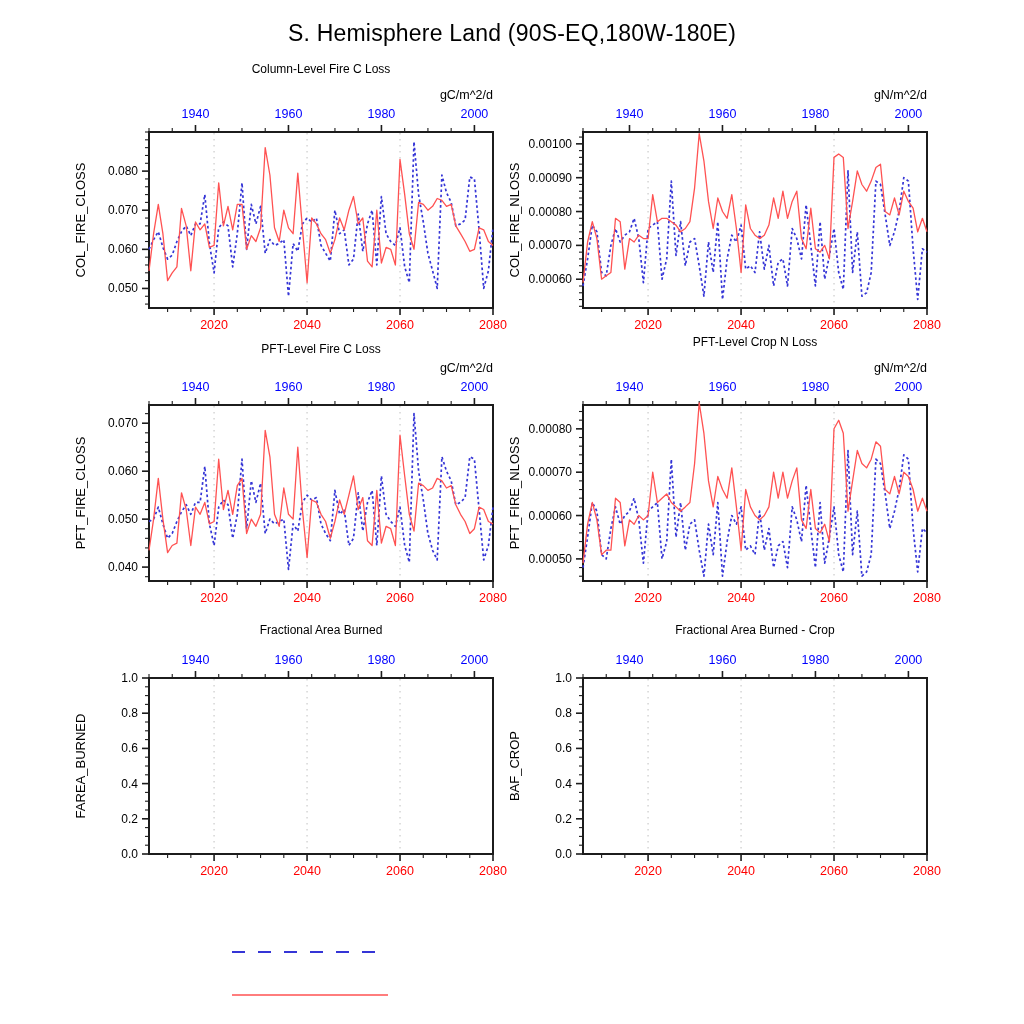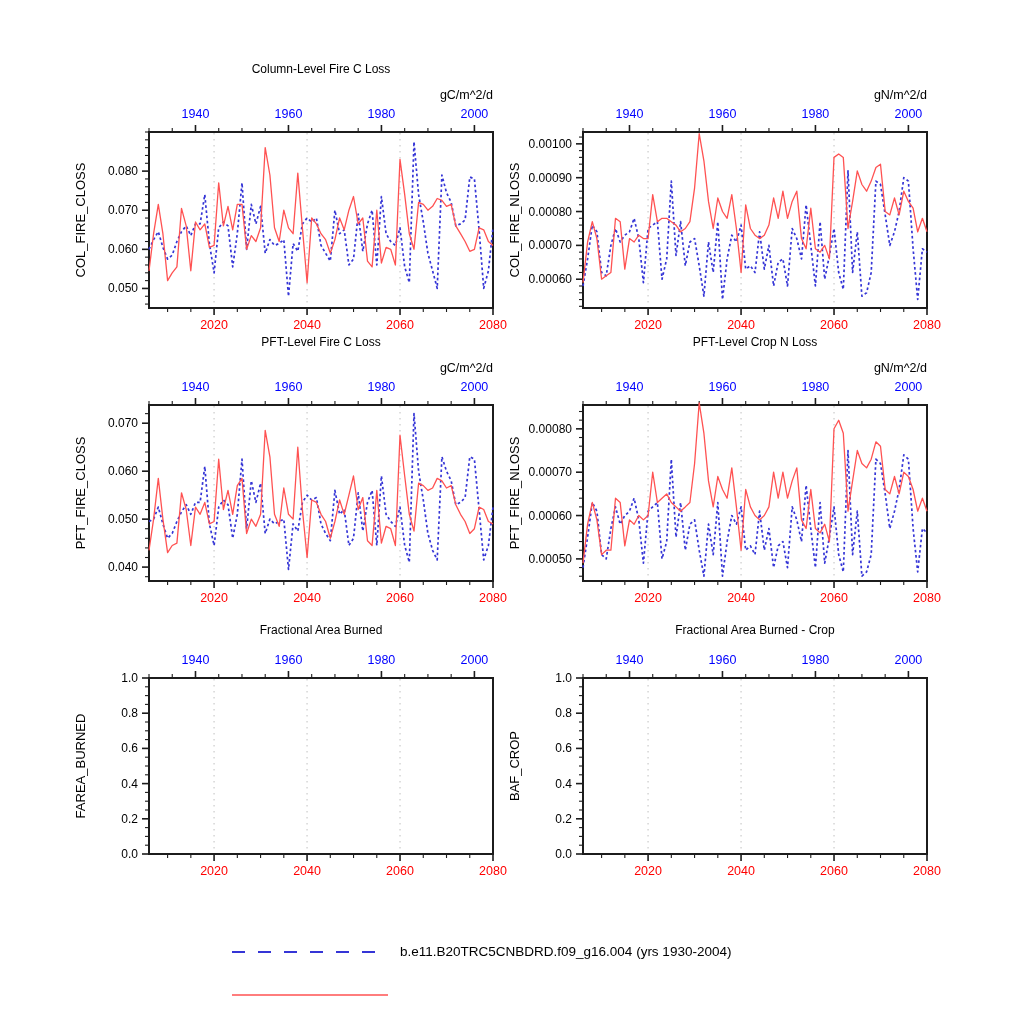--- a/index.html
+++ b/index.html
@@ -448,44 +448,44 @@
         <line x1="579" y1="739.6" x2="583" y2="739.6" stroke="#1c1c1c" stroke-width="1.1"></line>
         <line x1="579" y1="730.8" x2="583" y2="730.8" stroke="#1c1c1c" stroke-width="1.1"></line>
         <line x1="579" y1="722" x2="583" y2="722" stroke="#1c1c1c" stroke-width="1.1"></line>
         <line x1="579" y1="704.4" x2="583" y2="704.4" stroke="#1c1c1c" stroke-width="1.1"></line>
         <line x1="579" y1="695.6" x2="583" y2="695.6" stroke="#1c1c1c" stroke-width="1.1"></line>
         <line x1="579" y1="686.8" x2="583" y2="686.8" stroke="#1c1c1c" stroke-width="1.1"></line>
         <rect x="583" y="678" width="344" height="176" fill="none" stroke="#1c1c1c" stroke-width="2"></rect>
       </g>
     </svg>
 
+  <div class="main-title">S. Hemisphere Land (90S-EQ,180W-180E)</div>
 
   <div class="ptitle" style="left:149px;top:62px;width:344px">Column-Level Fire C Loss</div>
-  <div class="ptitle" style="left:149px;top:335px;width:344px">PFT-Level Fire C Loss</div>
+  <div class="ptitle" style="left:149px;top:342px;width:344px">PFT-Level Fire C Loss</div>
   <div class="ptitle" style="left:583px;top:335px;width:344px">PFT-Level Crop N Loss</div>
   <div class="ptitle" style="left:149px;top:623px;width:344px">Fractional Area Burned</div>
   <div class="ptitle" style="left:583px;top:623px;width:344px">Fractional Area Burned - Crop</div>
 
   <div class="units" style="left:333px;top:88px;width:160px">gC/m^2/d</div>
   <div class="units" style="left:767px;top:88px;width:160px">gN/m^2/d</div>
   <div class="units" style="left:333px;top:361px;width:160px">gC/m^2/d</div>
   <div class="units" style="left:767px;top:361px;width:160px">gN/m^2/d</div>
 
   <div class="ylab" style="left:-7px;top:212px">COL_FIRE_CLOSS</div>
   <div class="ylab" style="left:427px;top:212px">COL_FIRE_NLOSS</div>
   <div class="ylab" style="left:-7px;top:485px">PFT_FIRE_CLOSS</div>
   <div class="ylab" style="left:427px;top:485px">PFT_FIRE_NLOSS</div>
   <div class="ylab" style="left:-7px;top:758px">FAREA_BURNED</div>
   <div class="ylab" style="left:427px;top:758px">BAF_CROP</div>
 
   <div class="legend-row" style="top:944px">
     <svg width="160" height="16">
       <line x1="2" y1="8" x2="158" y2="8" stroke="#3535d6" stroke-width="2" stroke-dasharray="13 13"></line>
     </svg>
-    <span class="legend-label">b.e11.B20TRC5CNBDRD.f09_g16.004 (yrs 1930-2004)</span>
   </div>
   <div class="legend-row" style="top:987px">
     <svg width="160" height="16">
       <line x1="2" y1="8" x2="158" y2="8" stroke="#ff5252" stroke-width="1.5"></line>
     </svg>
   </div>
 
 </div>
 
 </body></html>

